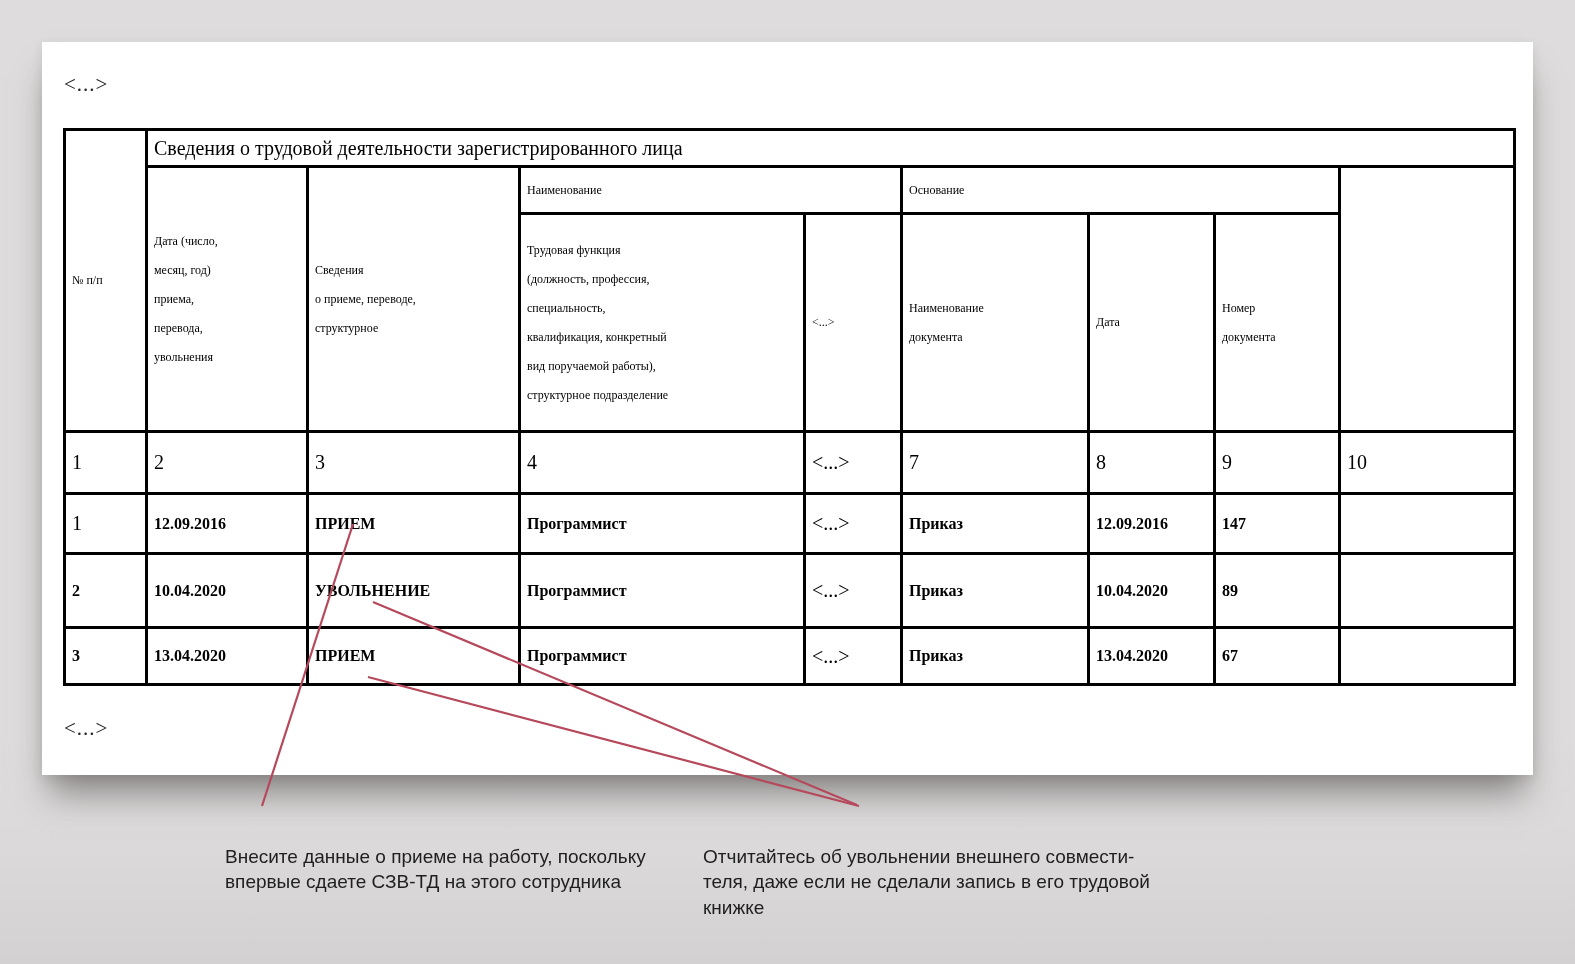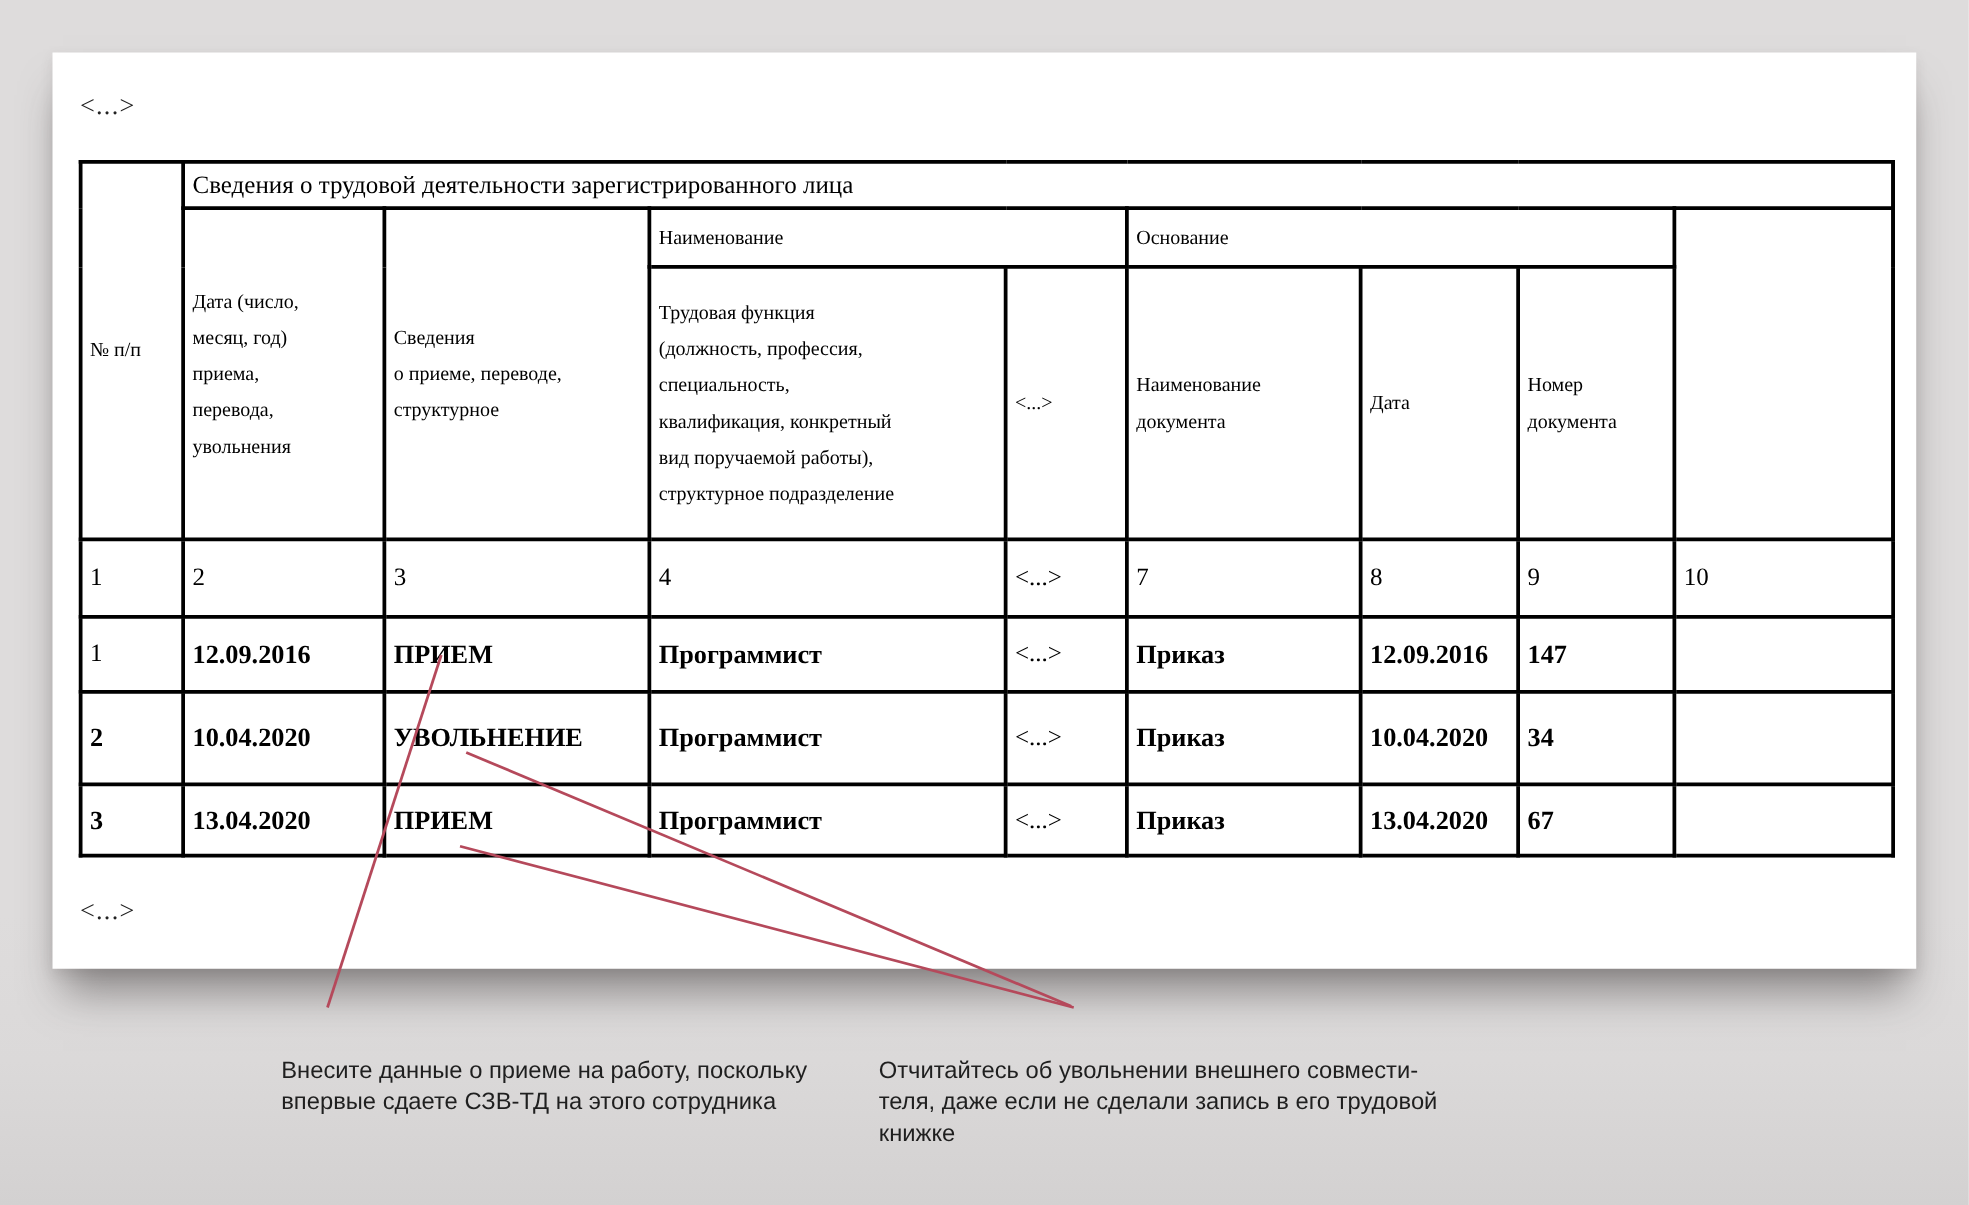--- a/index.html
+++ b/index.html
@@ -39,30 +39,30 @@
     font-family: "Liberation Serif", serif;
     color: #000;
   }
   table.doc td {
     border: 3px solid #000;
     vertical-align: middle;
     padding: 2px 6px;
     box-sizing: border-box;
     overflow: hidden;
   }
-  td.hc { font-size: 16px; line-height: 29px; white-space: pre-line; font-weight: normal; }
+  td.hc { font-size: 12px; line-height: 29px; white-space: pre-line; font-weight: normal; }
   td.title-cell { font-size: 20px; }
   tr.rA   { height: 37px; }
   tr.rB   { height: 47px; }
   tr.rC   { height: 218px; }
   tr.rNum { height: 62px; font-size: 20px; }
   tr.d1   { height: 60px; }
   tr.d2   { height: 74px; }
   tr.d3   { height: 57px; }
-  tr.data td { font-size: 21px; font-weight: bold; }
+  tr.data td { font-size: 16px; font-weight: bold; }
   tr.data td.reg { font-weight: normal; font-size: 20px; }
 
   
   svg.callouts {
     position: absolute; left: 0; top: 0;
     width: 1575px; height: 964px;
     pointer-events: none;
   }
   svg.callouts line { stroke: #b5495b; stroke-width: 2.2; }
 
@@ -159,21 +159,21 @@
           <td></td>
         </tr>
         <tr class="data d2">
           <td>2</td>
           <td>10.04.2020</td>
           <td>УВОЛЬНЕНИЕ</td>
           <td>Программист</td>
           <td class="reg">&lt;...&gt;</td>
           <td>Приказ</td>
           <td>10.04.2020</td>
-          <td>34</td>
+          <td>89</td>
           <td></td>
         </tr>
         <tr class="data d3">
           <td>3</td>
           <td>13.04.2020</td>
           <td>ПРИЕМ</td>
           <td>Программист</td>
           <td class="reg">&lt;...&gt;</td>
           <td>Приказ</td>
           <td>13.04.2020</td>

